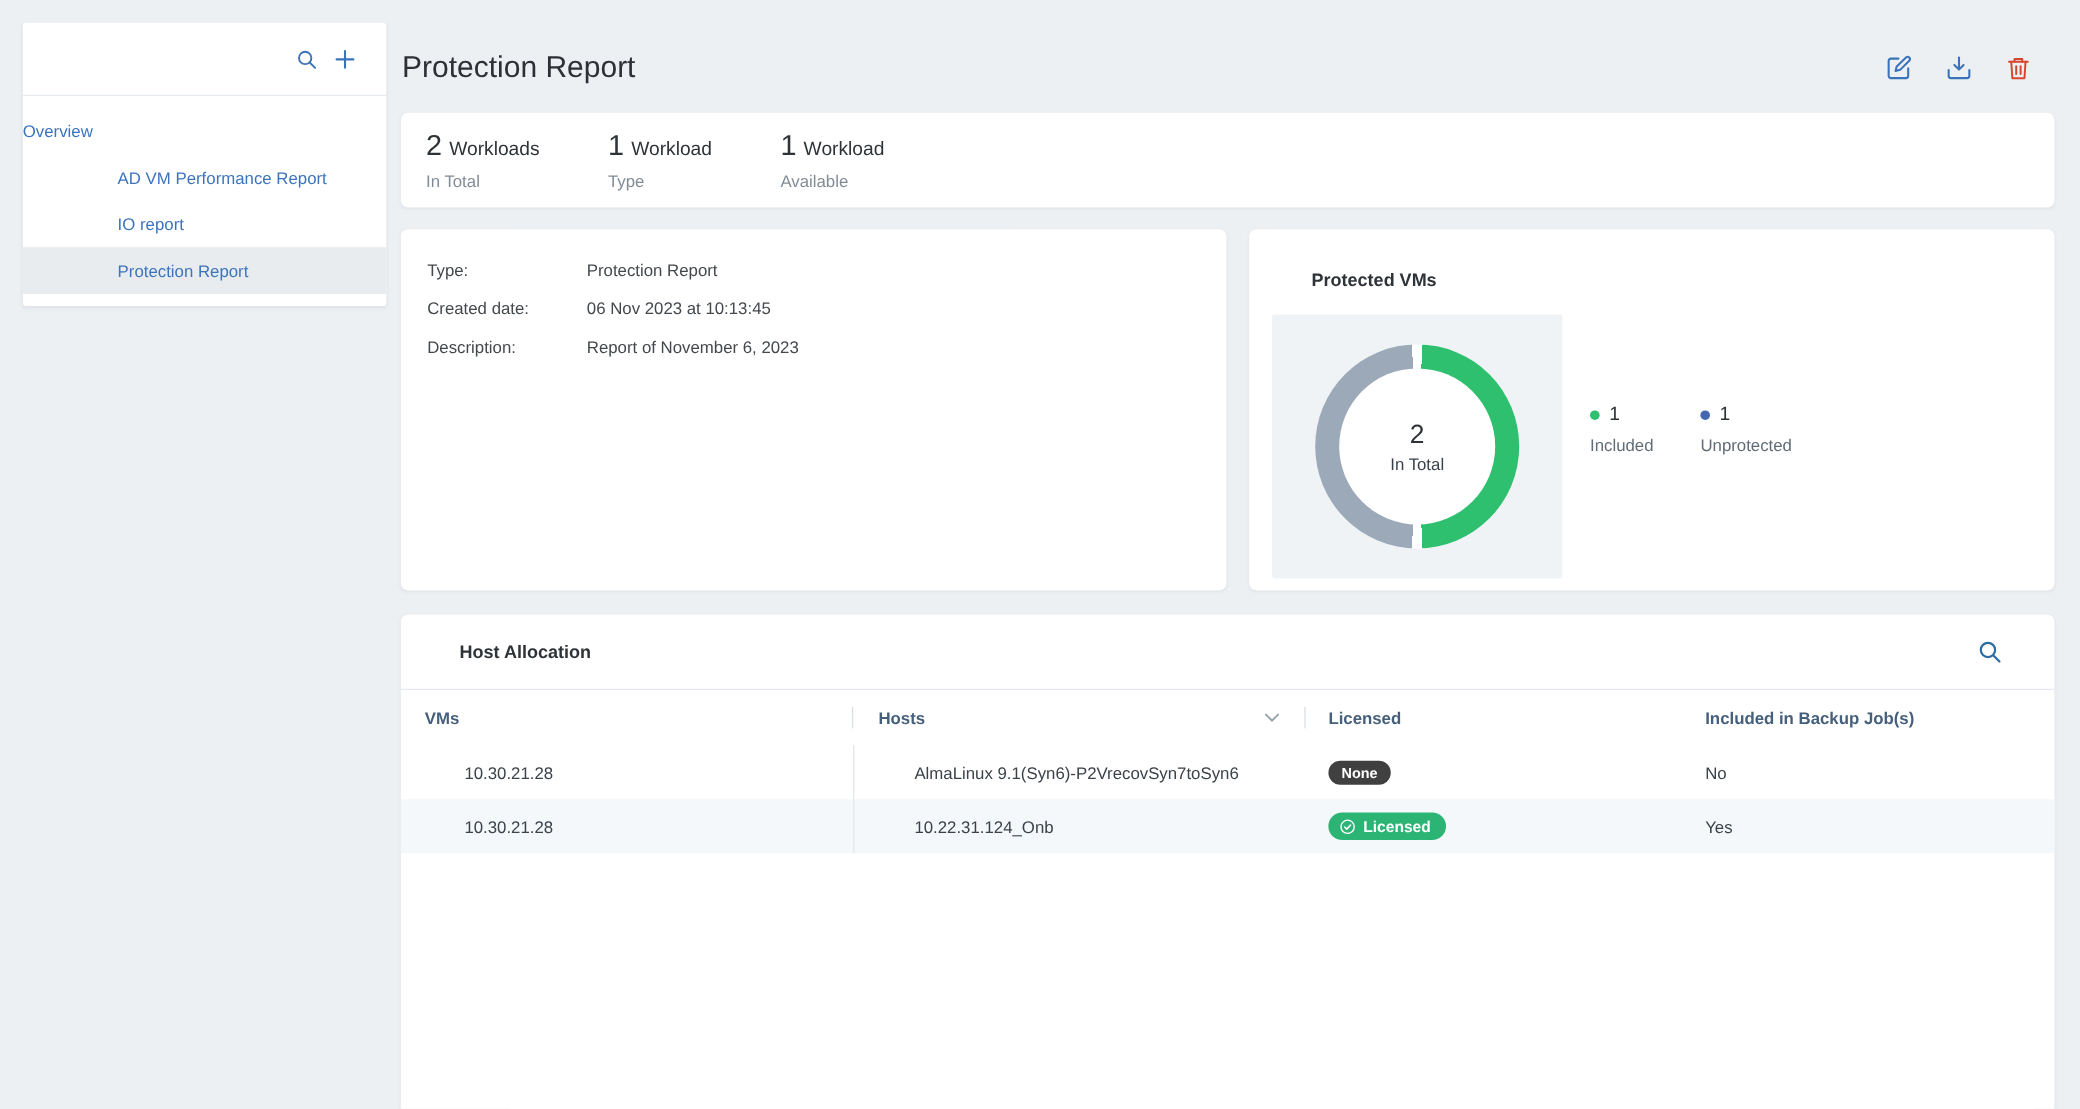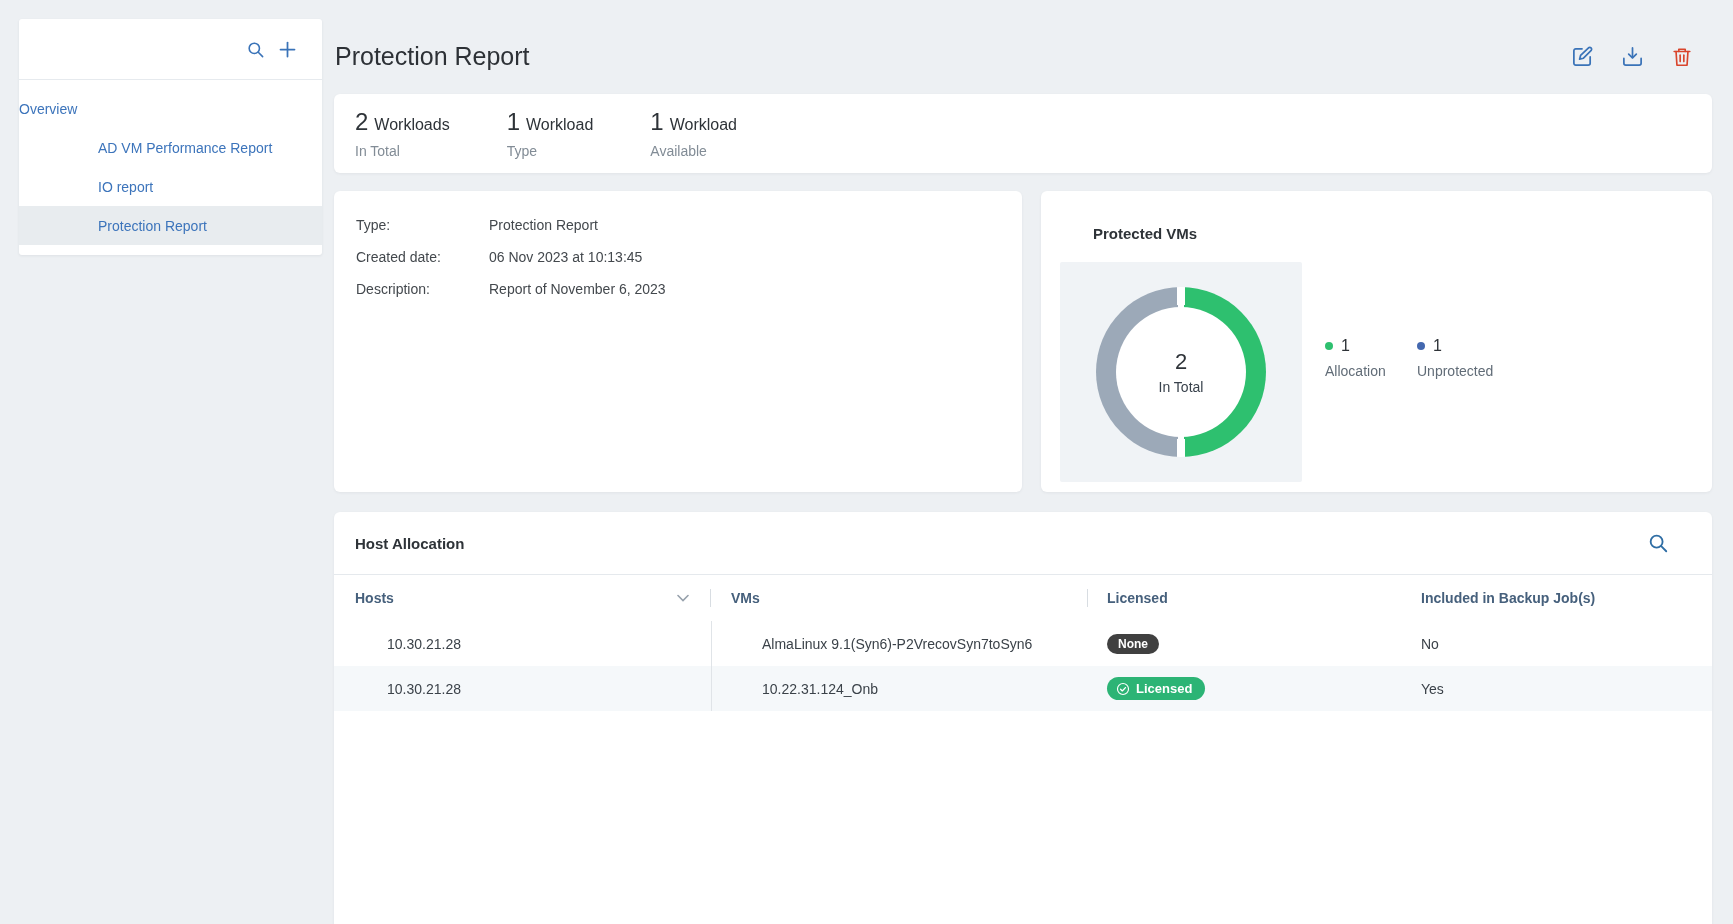--- a/index.html
+++ b/index.html
@@ -110,21 +110,21 @@
   .dot-blue { background: #4468af; }
   .legend-value { font-size: 16px; color: #2e3338; }
   .legend-label { margin-top: 8px; font-size: 14px; color: #616c77; white-space: nowrap; }
 
   
   .ha-card { left: 334px; top: 512px; width: 1378px; height: 420px; border-radius: 6px 6px 0 0; }
   .ha-title-row {
     height: 63px; display: flex; align-items: center;
     padding-left: 21px; border-bottom: 1px solid #e5e9ed; position: relative;
   }
-  .ha-title { font-size: 15px; font-weight: 700; color: #2e3338; }
+  .ha-title { font-size: 15px; font-weight: 700; color: #2e3338; margin-left: 28px; }
   .ha-search { position: absolute; right: 43px; top: 20px; }
   .ha-header { height: 46px; display: flex; align-items: stretch; color: #46607c; font-weight: 700; font-size: 14px; }
   .hcell { display: flex; align-items: center; position: relative; }
   .h-hosts { width: 377px; padding: 0 22px 0 21px; justify-content: space-between; }
   .h-vms { width: 377px; padding-left: 20px; }
   .h-licensed { width: 314px; padding-left: 19px; }
   .h-included { flex: 1; padding-left: 19px; }
   .h-hosts::after, .h-vms::after {
     content: ''; position: absolute; right: 0; top: 50%;
     transform: translateY(-50%); width: 1px; height: 18px; background: #d8dde2;
@@ -249,21 +249,21 @@
         <div class="donut-label">In Total</div>
       </div>
     </div>
   </div>
   <div class="pvm-legend">
     <div class="legend-item">
       <div class="legend-line">
         <span class="legend-dot dot-green"></span>
         <span class="legend-value">1</span>
       </div>
-      <div class="legend-label">Allocation</div>
+      <div class="legend-label">Included</div>
     </div>
     <div class="legend-item">
       <div class="legend-line">
         <span class="legend-dot dot-blue"></span>
         <span class="legend-value">1</span>
       </div>
       <div class="legend-label">Unprotected</div>
     </div>
   </div>
 </div>
@@ -273,30 +273,30 @@
     <span class="ha-title">Host Allocation</span>
     <span class="icon-btn ha-search">
       <svg viewBox="0 0 24 24" width="22" height="22" fill="none" stroke="#2e6da4" stroke-width="2" stroke-linecap="round">
         <circle cx="10.5" cy="10.5" r="6.5"></circle>
           <line x1="15.5" y1="15.5" x2="21" y2="21"></line>
       </svg>
     </span>
   </div>
 
   <div class="ha-header">
+    <div class="hcell h-vms">
+      <span>VMs</span>
+    </div>
     <div class="hcell h-hosts">
       <span>Hosts</span>
       <span class="icon-btn">
         <svg viewBox="0 0 12 8" width="12" height="8" fill="none" stroke="#97a1ac" stroke-width="1.6" stroke-linecap="round">
           <path d="M1 1.5l5 5 5-5"></path>
         </svg>
       </span>
-    </div>
-    <div class="hcell h-vms">
-      <span>VMs</span>
     </div>
     <div class="hcell h-licensed">
       <span>Licensed</span>
     </div>
     <div class="hcell h-included">
       <span>Included in Backup Job(s)</span>
     </div>
   </div>
 
   <div class="ha-row">

